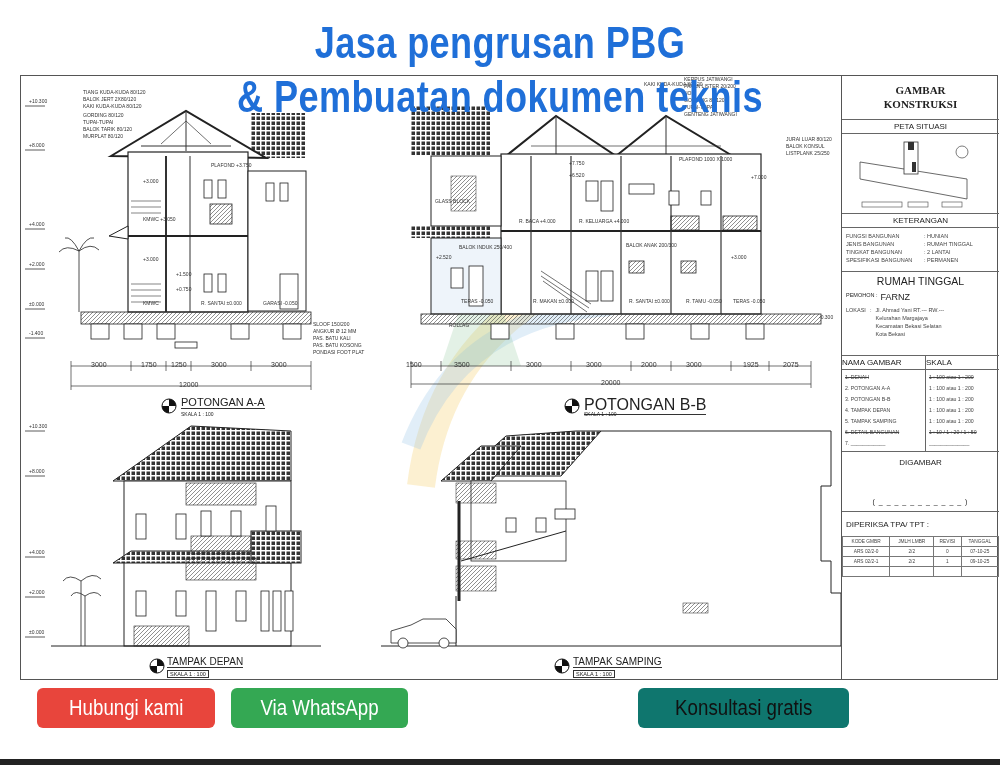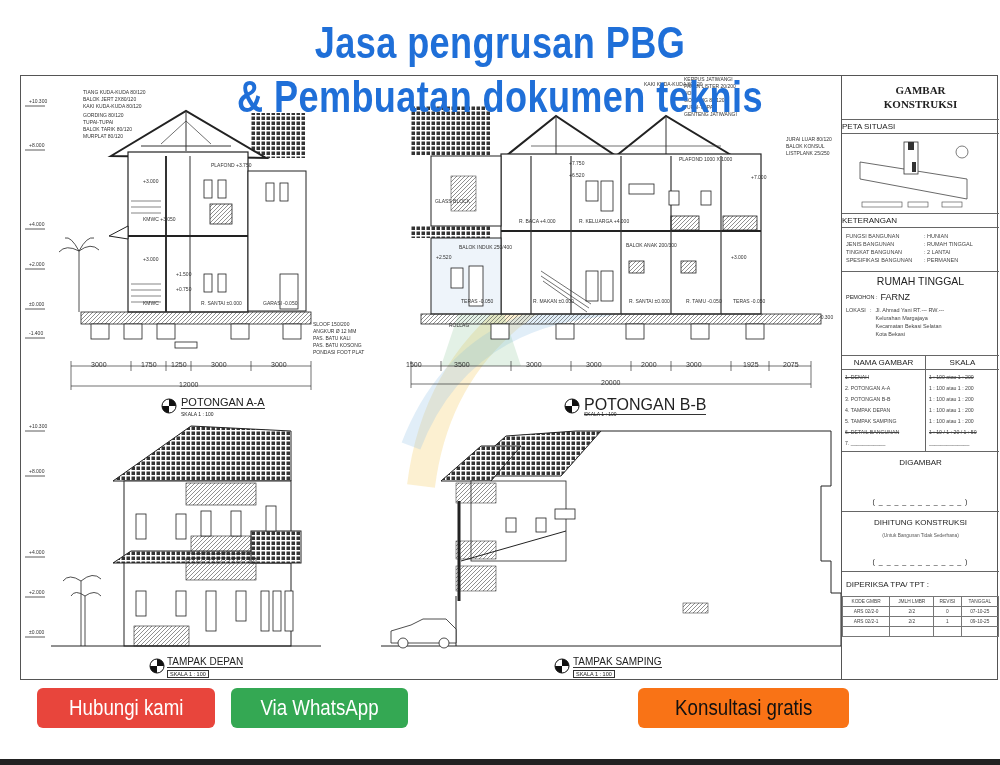--- a/index.html
+++ b/index.html
@@ -6,35 +6,35 @@
   html,body{width:1000px;height:765px;background:#ffffff;overflow:hidden}
   body{position:relative;font-family:"Liberation Sans",sans-serif;color:#222}
   .headline{position:absolute;left:0;width:1000px;text-align:center;font-family:"Liberation Sans",sans-serif;font-weight:bold;color:#1f6fd8;letter-spacing:0.5px;z-index:5;transform:scaleX(0.82);transform-origin:center}
   .headline.l1{top:18px;font-size:44px}
   .headline.l2{top:72px;font-size:44px}
   .sheet{position:absolute;left:20px;top:75px;width:978px;height:605px;border:1.5px solid #555;background:#fff}
   .drawing-area{position:absolute;left:0;top:0;width:820px;height:603px;overflow:hidden}
   .titleblock{position:absolute;left:820px;top:0;width:158px;height:603px;border-left:1.5px solid #555;font-size:7px}
   .tb-sec{border-bottom:1.2px solid #666;position:relative}
   .tb-title{font-family:"Liberation Serif",serif;font-weight:bold;font-size:11px;text-align:center;line-height:14px;padding-top:7px;height:44px}
-  .tb-head{font-size:8px;height:14px;line-height:14px}
+  .tb-head{text-align:center;font-size:8px;height:14px;line-height:14px}
   .tb-peta{height:80px}
   .tb-ket-rows{padding:4px 4px;height:44px;font-size:5.5px;line-height:8px;color:#444}
   .ket-row{display:flex}
   .ket-row span:first-child{width:78px}
   .tb-rumah{height:84px;padding:3px 4px}
   .rumah-title{text-align:center;font-size:10.5px;line-height:13px}
-  .pemohon{font-size:5.5px;margin-top:4px;display:flex;align-items:center;gap:3px}
+  .pemohon{font-size:5.5px;margin-top:4px;display:flex;gap:3px}
   .pemohon b{font-size:9px;font-weight:normal}
   .lokasi{font-size:5.5px;display:flex;margin-top:4px;line-height:8px;color:#444}
   .lokasi .lk-label{width:24px}
   .lokasi .lk-lines{margin-left:4px}
   .tb-nama{height:96px}
   .nama-hdr{display:flex;border-bottom:1px solid #666;height:14px;font-size:8px;line-height:14px}
-  .nama-hdr div{text-align:center}
+  .nama-hdr div{text-align:left}
   .col1{width:84px;border-right:1px solid #666}
   .col2{flex:1}
   .nama-rows{display:flex;height:82px}
   .nama-rows .c1,.nama-rows .c2{padding:2px 3px;font-size:5.2px;line-height:11px;color:#444}
   .nama-rows .c1{width:84px;border-right:1px solid #666}
   .nama-rows .c2{flex:1}
   .strike{text-decoration:line-through}
   .tb-sign{height:60px;text-align:center}
   .tb-sign .sh{font-size:8px;padding-top:6px}
   .tb-sign .sub{font-size:4.8px;margin-top:6px;color:#555}
@@ -466,25 +466,20 @@
           <div>1 : 100 atau 1 : 200</div>
           <div>1 : 100 atau 1 : 200</div>
           <div>1 : 100 atau 1 : 200</div>
           <div class="strike">1 : 10 / 1 : 20 / 1 : 50</div>
           <div>______________</div>
         </div>
       </div>
     </div>
     <div class="tb-sec tb-sign">
       <div class="sh">DIGAMBAR</div>
-      <div class="paren">( _ _ _ _ _ _ _ _ _ _ _ )</div>
-    </div>
-    <div class="tb-sec tb-sign">
-      <div class="sh">DIHITUNG KONSTRUKSI</div>
-      <div class="sub">(Untuk Bangunan Tidak Sederhana)</div>
       <div class="paren">( _ _ _ _ _ _ _ _ _ _ _ )</div>
     </div>
     <div class="tb-diperiksa">DIPERIKSA TPA/ TPT :</div>
     <table class="tb-table">
       <tbody>
           <tr>
         <td>KODE GMBR</td>
         <td>JMLH LMBR</td>
         <td>REVISI</td>
         <td>TANGGAL</td>
@@ -508,16 +503,16 @@
         <td></td>
       </tr>
     </tbody>
       </table>
   </div>
 </div>
 
 <div class="btnrow">
   <div class="btn" style="left:37px;width:178px;background:#e8453c;color:#fff"><span>Hubungi kami</span></div>
   <div class="btn" style="left:231px;width:177px;background:#34a853;color:#fff"><span>Via WhatsApp</span></div>
-  <div class="btn" style="left:638px;width:211px;background:#f97316;color:#111"><span>Konsultasi gratis</span></div>
+  <div class="btn" style="left:638px;width:211px;background:#0f766e;color:#111"><span>Konsultasi gratis</span></div>
 </div>
 
 <div class="bottom-bar"></div>
 
 </body></html>

